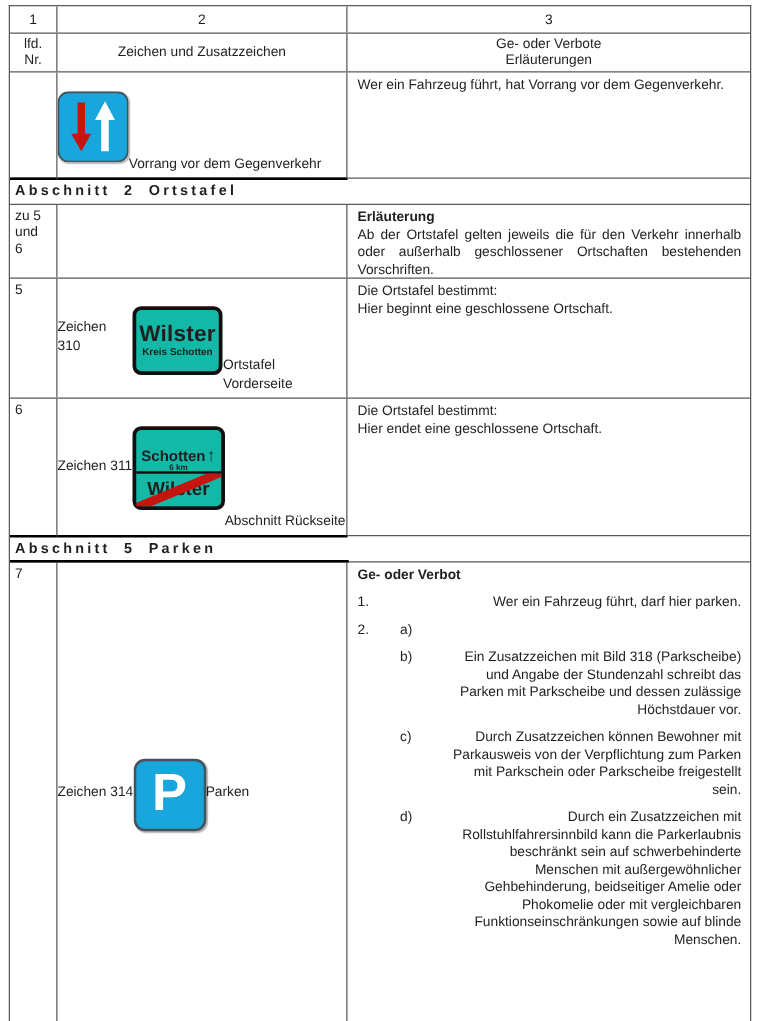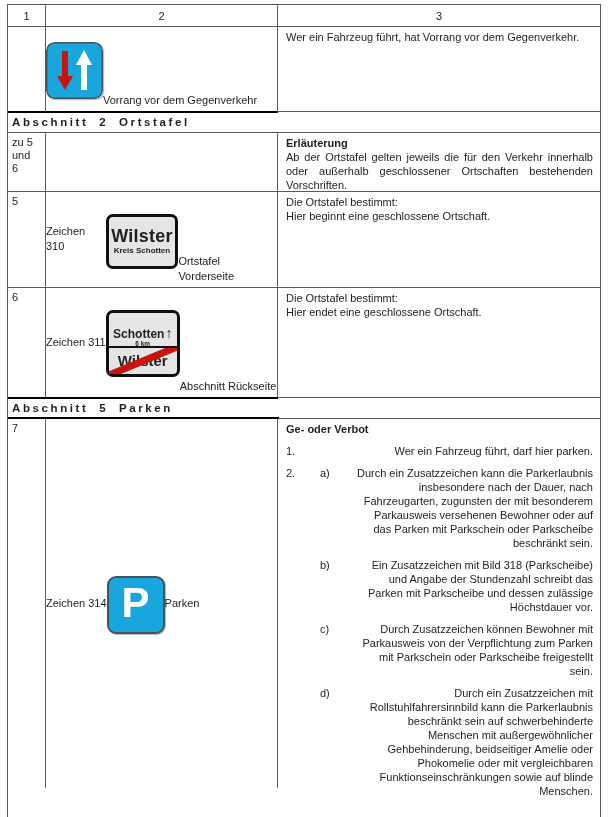--- a/index.html
+++ b/index.html
@@ -37,21 +37,21 @@
   .signcell { display: flex; flex-direction: row; align-items: center; padding: 2px 0 3px 0; }
   .sign-title { line-height: 15px; }
   .sign-caption { line-height: 15px; margin-top: auto; }
   
   .txtcell { padding: 3px 7px 0 8px; line-height: 14px; }
   .bold { font-weight: bold; }
   .just { text-align: justify; }
   
   .sign308 { margin-top: 3px; box-shadow: 1px 1px 1px rgba(120,120,120,.55); border-radius: 8px; line-height:0; }
   .yellowsign {
-    background: #e5e5e5; border: 3px solid #101010; border-radius: 7px;
+    background: #14b8a6; border: 3px solid #101010; border-radius: 7px;
     display: flex; flex-direction: column; align-items: center; justify-content: center;
   }
   .s310 { width: 74px; height: 55px; margin-top: 4px; }
   .s310-name { font-weight: bold; font-size: 18px; line-height: 19px; letter-spacing: .2px; }
   .s310-sub { font-weight: bold; font-size: 8px; line-height: 9px; }
   .s311 { width: 74px; height: 67px; margin-top: 2px; padding: 0; justify-content: flex-start; }
   .s311-top { width: 100%; height: 35px; border-bottom: 2px solid #101010;
               display:flex; flex-direction:column; align-items:center; justify-content:center; }
   .s311-topname { font-weight: bold; font-size: 12px; line-height: 12px; margin-top: 16px; }
   .s311-arrow { font-size: 14px; font-weight: bold; margin-left: 1px; }
@@ -79,20 +79,27 @@
 <body>
 
 <div class="doc">
 
   <div class="row r-h1">
     <div class="c1 center">1</div>
     <div class="c2 center">2</div>
     <div class="c3 center">3</div>
   </div>
 
+  <div class="row r-h2">
+    <div class="c1 center preline">lfd.
+Nr.</div>
+    <div class="c2 center">Zeichen und Zusatzzeichen</div>
+    <div class="c3 center preline">Ge- oder Verbote
+Erläuterungen</div>
+  </div>
 
   <div class="row r-vorrang">
     <div class="c1"></div>
     <div class="c2 signcell">
       <svg class="sign308" width="57" height="57" viewBox="0 0 57 57">
         <rect x="0.75" y="0.75" width="55.5" height="55.5" rx="8" fill="#18a6dc" stroke="#45535c" stroke-width="1.5"></rect>
         <rect x="16" y="9" width="6" height="27" fill="#c8140e"></rect>
         <polygon points="11,34 27,34 19,48" fill="#c8140e"></polygon>
         <rect x="35" y="21" width="6" height="27" fill="#ffffff"></rect>
         <polygon points="38,8 30,23 46,23" fill="#ffffff"></polygon>
@@ -174,21 +181,20 @@
       <div class="txtcell bold">Ge- oder Verbot</div>
       <div class="li">
         <span class="m1">1.</span>
         <span class="li-txt">Wer ein Fahrzeug führt, darf hier parken.</span>
       </div>
       <div class="li">
         <span class="m1">2.</span>
         <div class="sub-wrap">
           <div class="sub-item">
             <span class="m2">a)</span>
-            <span class="li-txt just">Durch ein Zusatzzeichen kann die Parkerlaubnis insbesondere nach der Dauer, nach Fahrzeugarten, zugunsten der mit besonderem Parkausweis versehenen Bewohner oder auf das Parken mit Parkschein oder Parkscheibe beschränkt sein.</span>
           </div>
           <div class="sub-item">
             <span class="m2">b)</span>
             <span class="li-txt just">Ein Zusatzzeichen mit Bild 318 (Parkscheibe) und Angabe der Stundenzahl schreibt das Parken mit Parkscheibe und dessen zulässige Höchstdauer vor.</span>
           </div>
           <div class="sub-item">
             <span class="m2">c)</span>
             <span class="li-txt just">Durch Zusatzzeichen können Bewohner mit Parkausweis von der Verpflichtung zum Parken mit Parkschein oder Parkscheibe freigestellt sein.</span>
           </div>
           <div class="sub-item">

